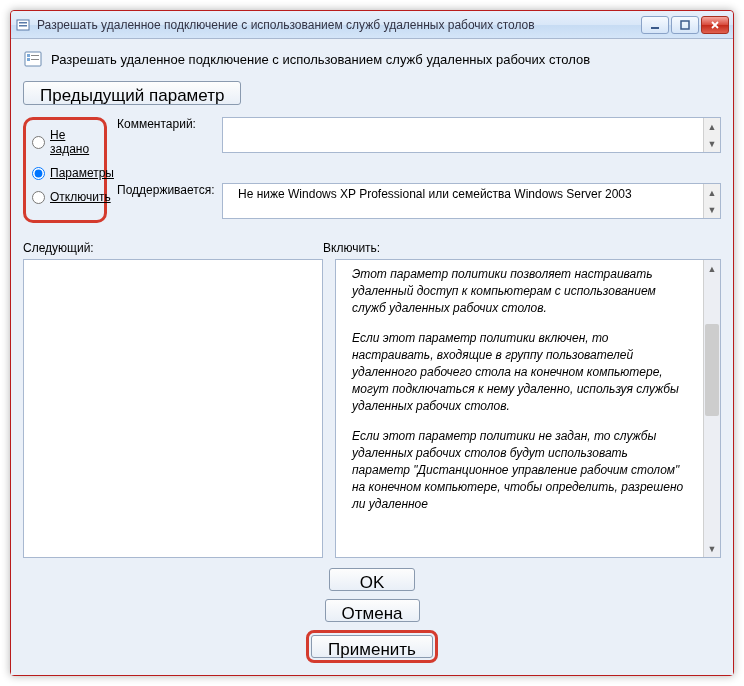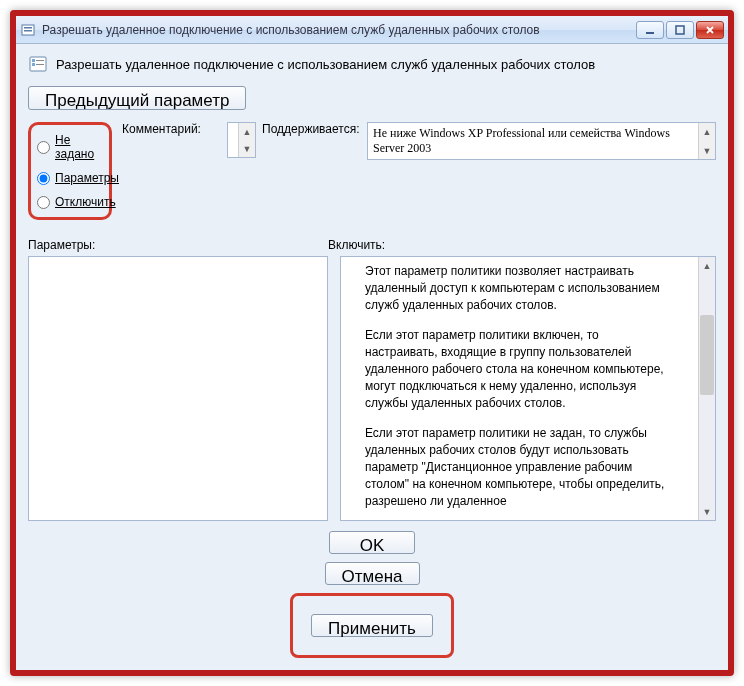--- a/index.html
+++ b/index.html
@@ -7,21 +7,21 @@
   margin: 0;
   padding: 10px;
   background: #fff;
   font-family: "Segoe UI", Tahoma, sans-serif;
   font-size: 12px;
   color: #000;
 }
 .window {
   width: 724px;
   height: 666px;
-  border: 6px solid #b91c1c;
+  border: 1px solid #b91c1c;
   background: #eaf0f8;
   box-shadow: 0 0 8px rgba(0,0,0,0.3);
   position: relative;
   border-radius: 4px;
 }
 .titlebar {
   height: 28px;
   background: linear-gradient(to bottom, #e8f0fb 0%, #d9e7f8 50%, #c6dbf3 51%, #d4e5f8 100%);
   border-bottom: 1px solid #a8b8d0;
   display: flex;
@@ -105,42 +105,41 @@
   display: flex;
   align-items: center;
   gap: 5px;
   cursor: pointer;
 }
 .radio-item input { margin: 0; }
 .radio-item label { text-decoration: underline; cursor: pointer; }
 .meta-col {
   flex: 1;
   display: flex;
-  flex-direction: row;
+  flex-direction: column;
   gap: 6px;
 }
 .meta-row {
   display: flex;
   align-items: flex-start;
 }
 .meta-label {
   width: 105px;
 }
 .textscroll {
   flex: 1;
   border: 1px solid #a8b8d0;
   background: #fff;
   position: relative;
   display: flex;
 }
 .textscroll-content {
   flex: 1;
-  padding: 3px 5px;
+  padding: 3px 15px;
   overflow: hidden;
-  font-family: Liberation Serif, serif;
 }
 .scrollbar-v {
   width: 17px;
   background: #f0f0f0;
   border-left: 1px solid #d0d0d0;
   display: flex;
   flex-direction: column;
   align-items: center;
   justify-content: space-between;
 }
@@ -166,24 +165,25 @@
 .panel {
   border: 1px solid #a8b8d0;
   background: #fff;
   display: flex;
   overflow: hidden;
 }
 .panel.options { width: 300px; }
 .panel.help { flex: 1; }
 .panel-content {
   flex: 1;
-  padding: 6px 24px;
+  padding: 6px 16px;
   overflow: hidden;
   font-size: 12px;
   line-height: 1.4;
+  font-style: italic;
 }
 .help-para { margin: 0 0 14px 0; }
 .scrollbar-help {
   width: 17px;
   background: #eceef3;
   border-left: 1px solid #d0d0d0;
   display: flex;
   flex-direction: column;
 }
 .scrollbar-help .scroll-arrow { height: 17px; }
@@ -201,21 +201,21 @@
   justify-content: flex-end;
   gap: 8px;
   padding: 10px 0 2px 0;
   align-items: center;
   flex-direction: column;
 }
 .footer .btn { min-width: 86px; height: 23px; }
 .highlight {
   border: 3px solid #d43b2e;
   border-radius: 8px;
-  padding: 18px;
+  padding: 2px;
   display: inline-flex;
 }
 .highlight .btn { margin: 0; }
 </style>
 </head>
 <body>
 
 <div class="window">
   <div class="titlebar">
     <span class="titlebar-icon">
@@ -298,21 +298,21 @@
             <div class="scrollbar-v">
               <div class="scroll-arrow">▲</div>
               <div class="scroll-arrow">▼</div>
             </div>
           </div>
         </div>
       </div>
     </div>
 
     <div class="section-labels">
-      <span class="left-label">Параметры:</span>
+      <span class="left-label">Следующий:</span>
       <span>Включить:</span>
     </div>
 
     <div class="panels-row">
       <div class="panel options">
         <div class="panel-content"></div>
       </div>
       <div class="panel help">
         <div class="panel-content">
           <p class="help-para">Этот параметр политики позволяет настраивать удаленный доступ к компьютерам с использованием служб удаленных рабочих столов.</p>

